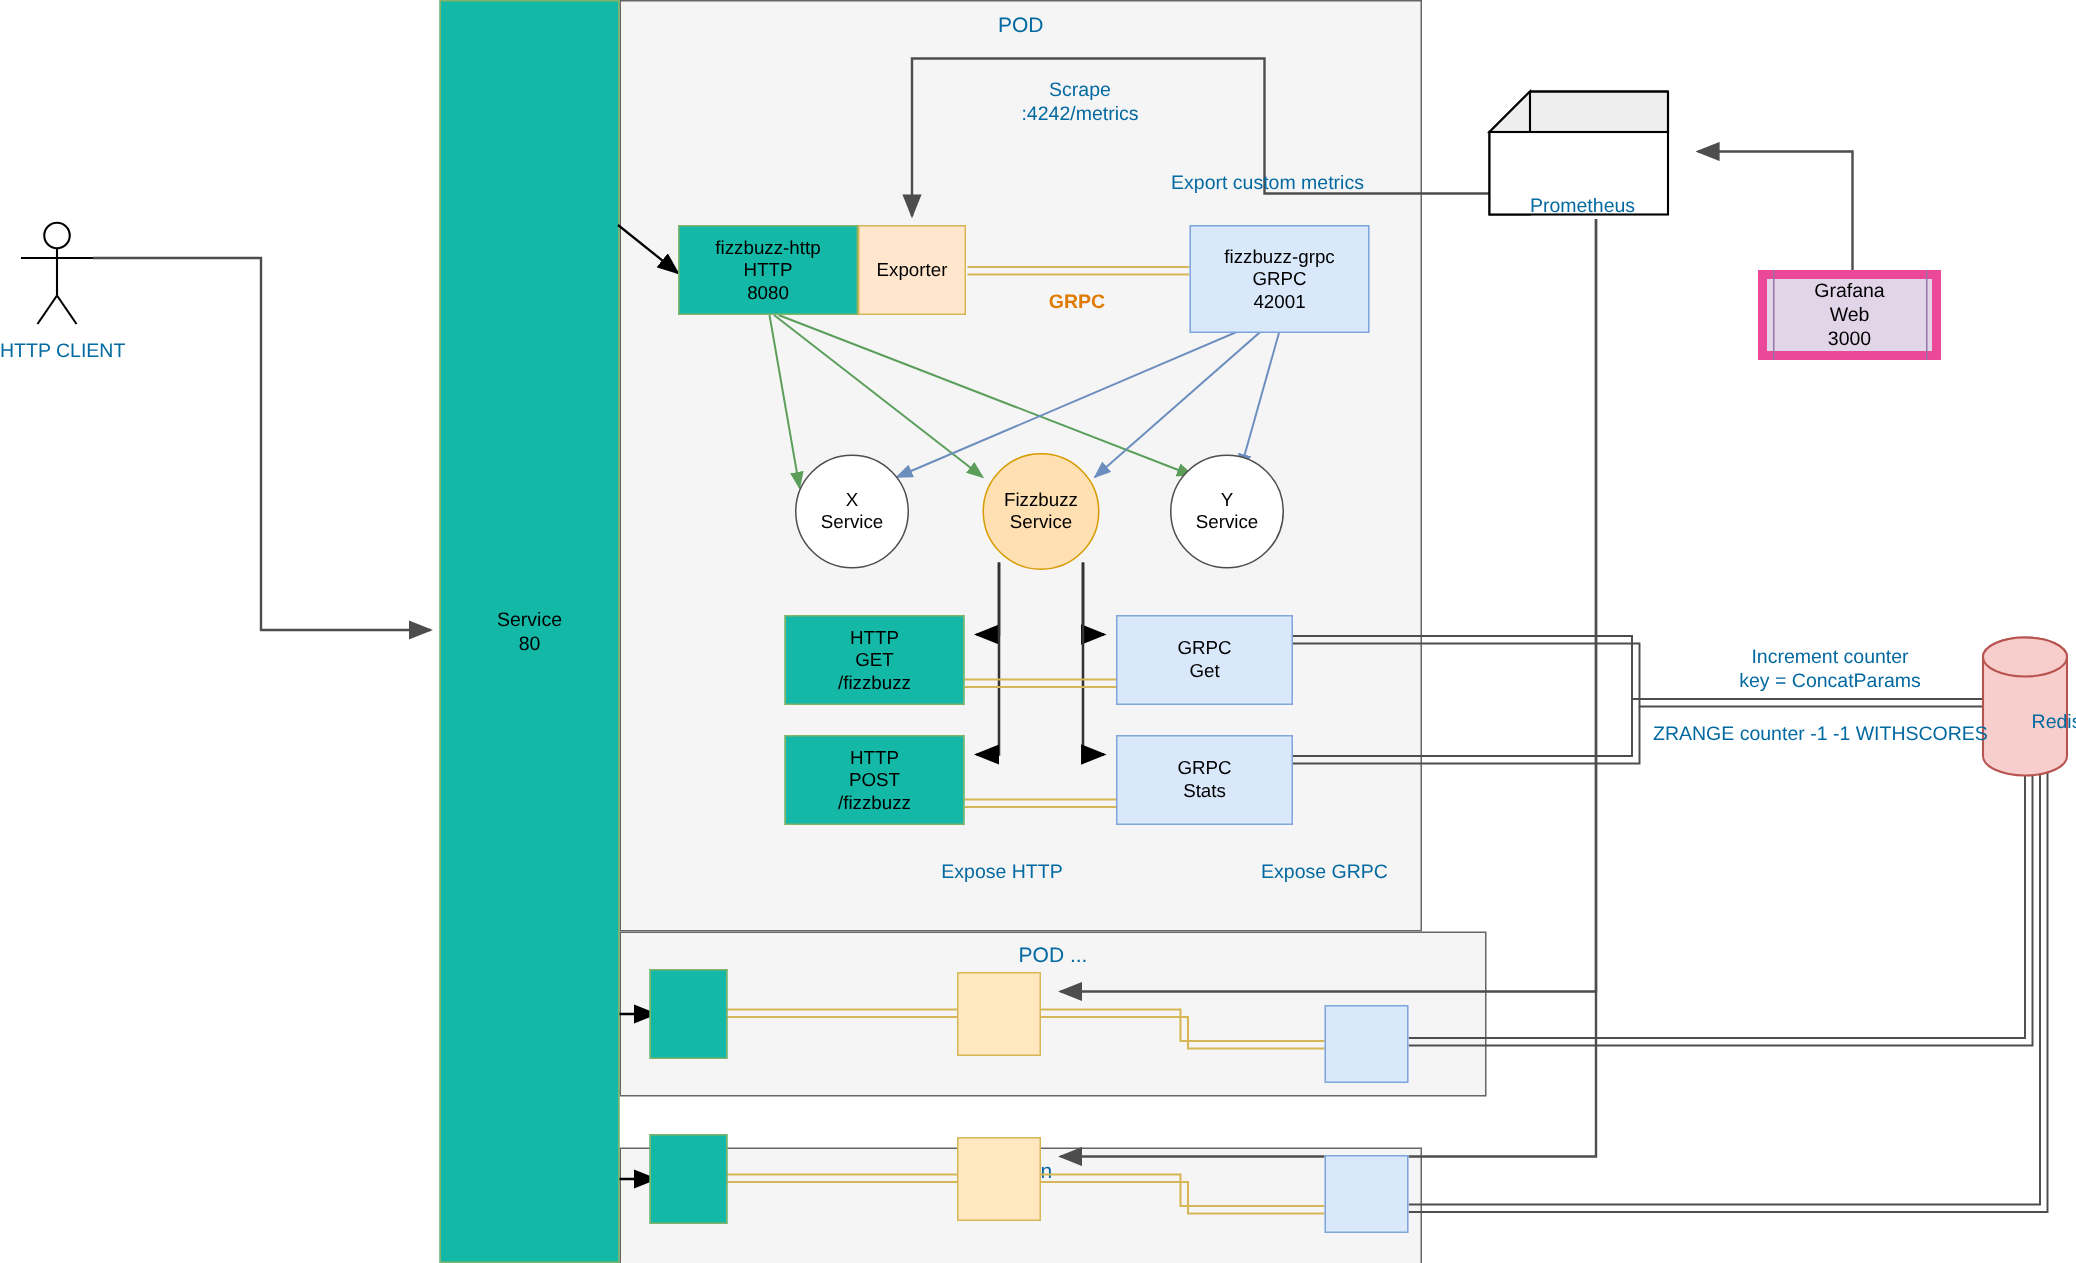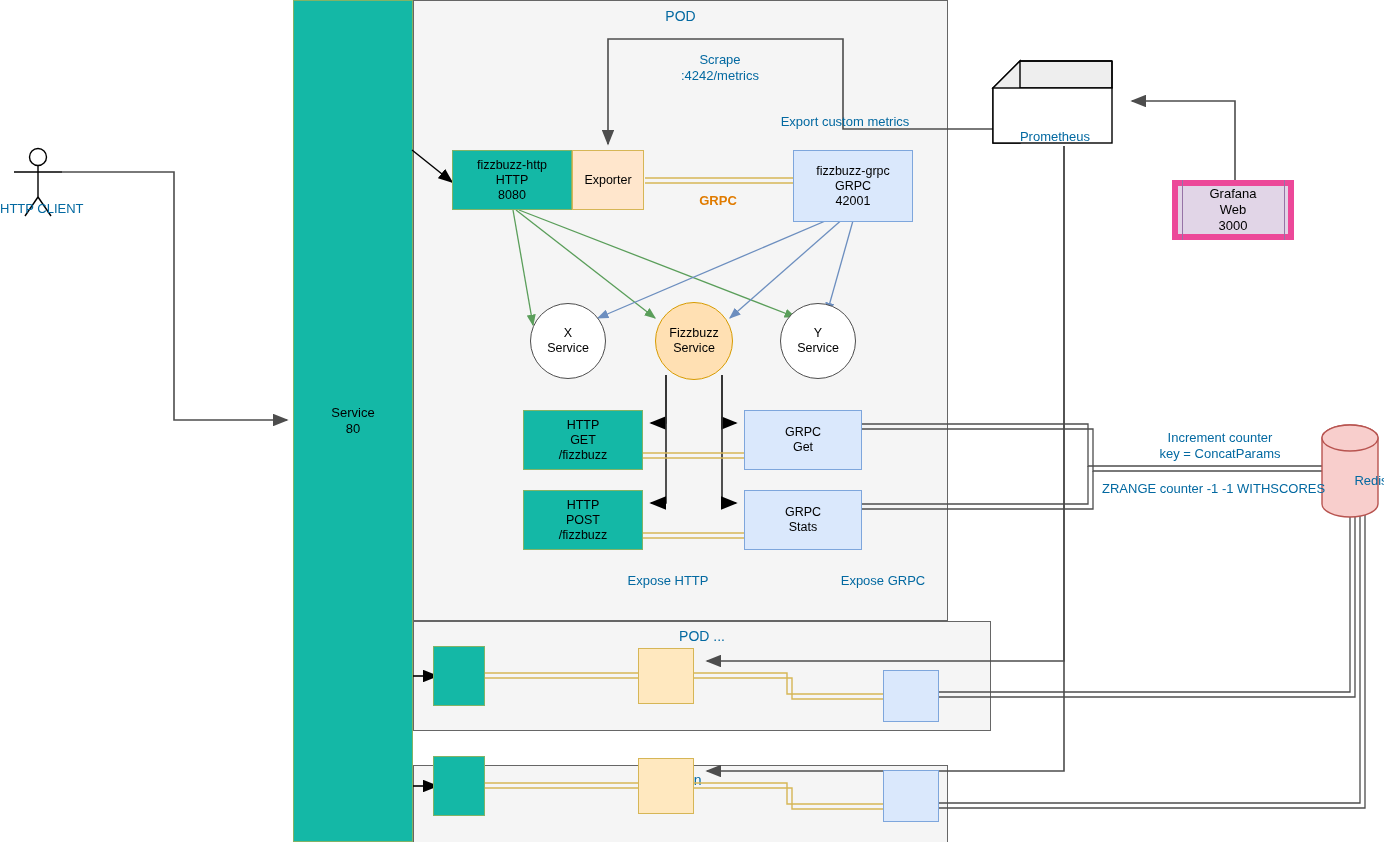--- a/index.html
+++ b/index.html
@@ -239,15 +239,15 @@
   <div style="position:absolute;left:1182px;top:180px;width:1px;height:60px;background:#9673a6;"></div>
   <div style="position:absolute;left:1284px;top:180px;width:1px;height:60px;background:#9673a6;"></div>
 
   <div class="lbl t13" style="left:1322px;top:473px;width:56px;padding-left:21px;">Redis</div>
 
   <div class="lbl t13" style="left:1130px;top:430px;width:180px;">Increment counter
 key = ConcatParams</div>
 
   <div class="lbl t13" style="left:1102px;top:481px;width:220px;">ZRANGE counter -1 -1 WITHSCORES</div>
 
-  <div class="lbl t13" style="left:0px;top:201px;width:68px;text-align:center;">HTTP CLIENT</div>
+  <div class="lbl t13" style="left:0px;top:226px;width:68px;text-align:center;">HTTP CLIENT</div>
 
 </div>
 
 </body></html>

